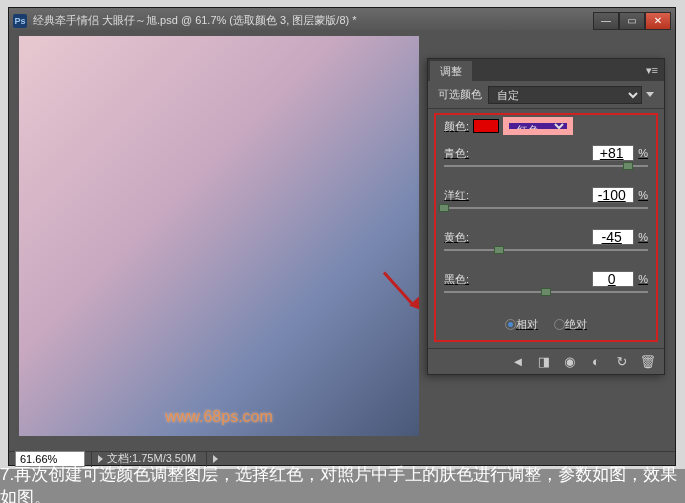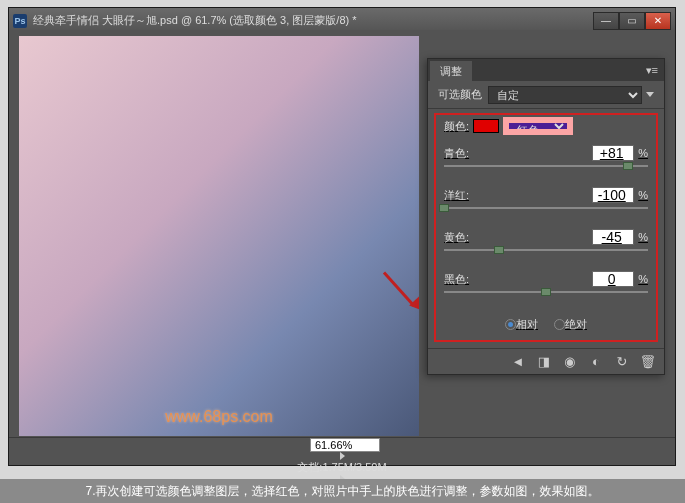--- a/index.html
+++ b/index.html
@@ -34,25 +34,25 @@
     .slider-pct { margin-left: 4px; }
     .slider-track { position: relative; height: 10px; }
     .slider-rail { position: absolute; top: 2px; left: 0; right: 0; height: 2px; background: #888; }
     .slider-thumb { position: absolute; top: -1px; width: 10px; height: 8px; background: #6a8a6a; border: 1px solid #3a5a3a; transform: translateX(-50%); }
     .radio-row { display: flex; justify-content: center; gap: 16px; font-size: 11px; color: #ddd; padding: 4px 0; }
     .radio-item { display: flex; align-items: center; }
     .radio-dot { width: 11px; height: 11px; border-radius: 50%; border: 1px solid #888; display: flex; align-items: center; justify-content: center; }
     .radio-dot.checked::after { content: ""; width: 5px; height: 5px; background: #4a8ad0; border-radius: 50%; }
     .panel-footer { height: 26px; border-top: 1px solid #3a3a3a; display: flex; align-items: center; justify-content: flex-end; gap: 10px; padding: 0 8px; }
     .footer-icon { width: 16px; height: 16px; color: #ccc; font-size: 13px; display: flex; align-items: center; justify-content: center; }
-    .statusbar { position: absolute; bottom: 0; left: 0; right: 0; height: 28px; background: #535353; border-top: 1px solid #3a3a3a; display: flex; align-items: center; font-size: 11px; color: #ddd; flex-direction: column; }
+    .statusbar { position: absolute; bottom: 0; left: 0; right: 0; height: 14px; background: #535353; border-top: 1px solid #3a3a3a; display: flex; align-items: center; font-size: 11px; color: #ddd; }
     .zoom-box { width: 70px; background: #fff; color: #000; height: 16px; margin-left: 6px; padding: 0 4px; display: flex; align-items: center; border: 1px solid #888; }
     .status-sep { width: 1px; height: 16px; background: #3a3a3a; margin: 0 6px; }
     .doc-info { padding: 0 4px; }
-    .caption { position: absolute; bottom: 0; left: 0; right: 0; height: 24px; background: #8a8a8a; color: #fff; font-size: 12px; display: flex; align-items: center; justify-content: center; }
+    .caption { position: absolute; bottom: 0; left: 0; right: 0; height: 34px; background: #8a8a8a; color: #fff; font-size: 17px; display: flex; align-items: center; justify-content: center; }
     .tri { width: 0; height: 0; display: inline-block; }
     .tri-r { border-top: 4px solid transparent; border-bottom: 4px solid transparent; border-left: 5px solid #ccc; }
     .tri-d { border-left: 4px solid transparent; border-right: 4px solid transparent; border-top: 5px solid #ccc; margin-left: 4px; }
   </style>
 </head>
 <body>
 
 <div class="window">
   <div class="titlebar">
     <div class="ps-icon">Ps</div>

